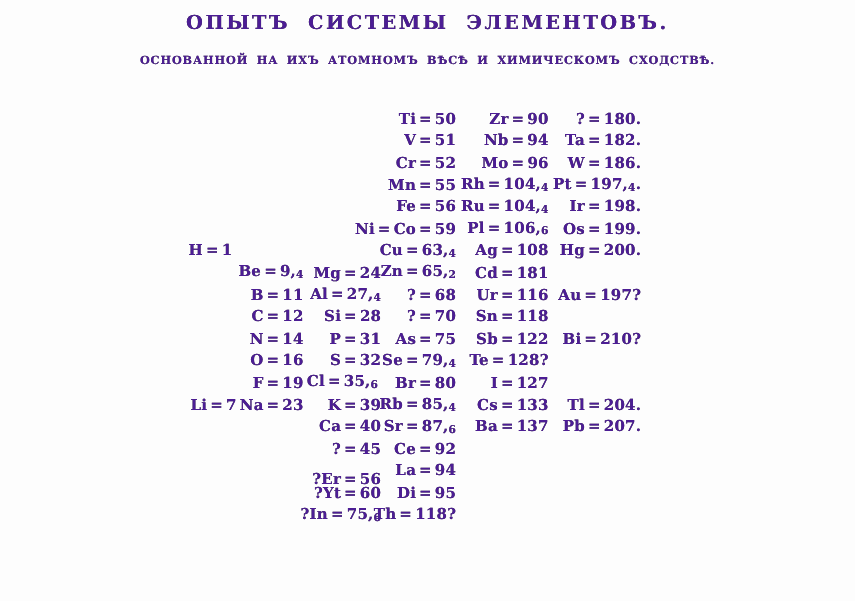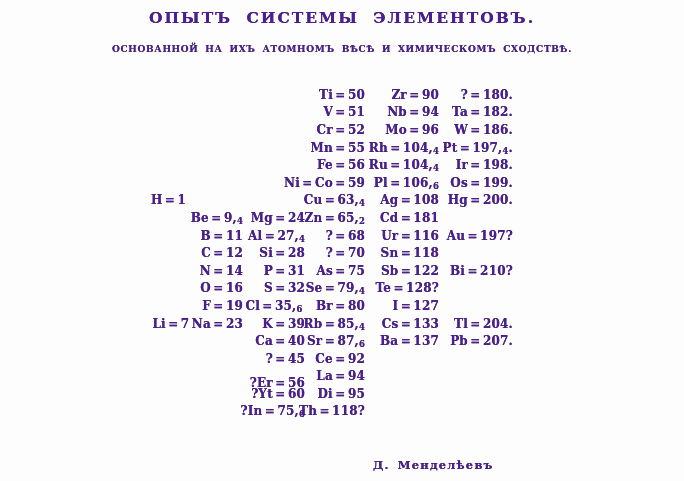--- a/index.html
+++ b/index.html
@@ -245,14 +245,13 @@
         <span>Di = 95</span>
       </div>
       <div class="cell" style="grid-area: 19 / 3;">
         <span>?In = 75,<span class="fr">6</span></span>
       </div>
       <div class="cell" style="grid-area: 19 / 4;">
         <span>Th = 118?</span>
       </div>
     </div>
 
-  <div class="signature">Д. Менделѣевъ</div>
 </div>
 
 </body></html>

